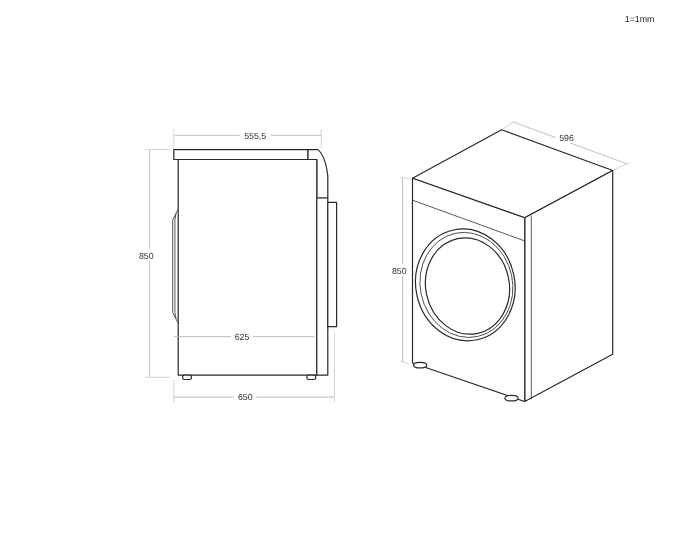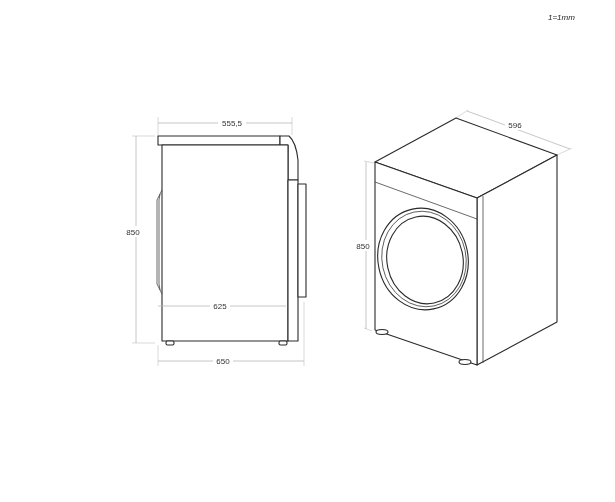--- a/index.html
+++ b/index.html
@@ -1,18 +1,18 @@
 <!DOCTYPE html>
 <html><head>
   <meta charset="utf-8">
   <style>
     html, body { margin: 0; padding: 0; background: #ffffff; }
     body { width: 615px; height: 502px; position: relative; overflow: hidden;
            font-family: "Liberation Sans", sans-serif; }
-    #scale-note { position: absolute; left: 548px; top: 13px; font-size: 8px; color: #222; font-style: italic; }
+    #scale-note { position: absolute; left: 568px; top: 13px; font-size: 8px; color: #222; }
     svg { position: absolute; left: 0; top: 0; }
     .dim { stroke: #b8b8b8; stroke-width: 0.8; fill: none; }
     .ext { stroke: #c8c8c8; stroke-width: 0.7; fill: none; }
     .body { stroke: #2a2a2a; stroke-width: 1.1; fill: #ffffff; stroke-linejoin: round; }
     .thin { stroke: #444; stroke-width: 0.8; fill: none; }
     .lbl { font-family: "Liberation Sans", sans-serif; font-size: 8px; fill: #333; }
     .lblbg { fill: #ffffff; }
   </style>
 </head>
 <body>

